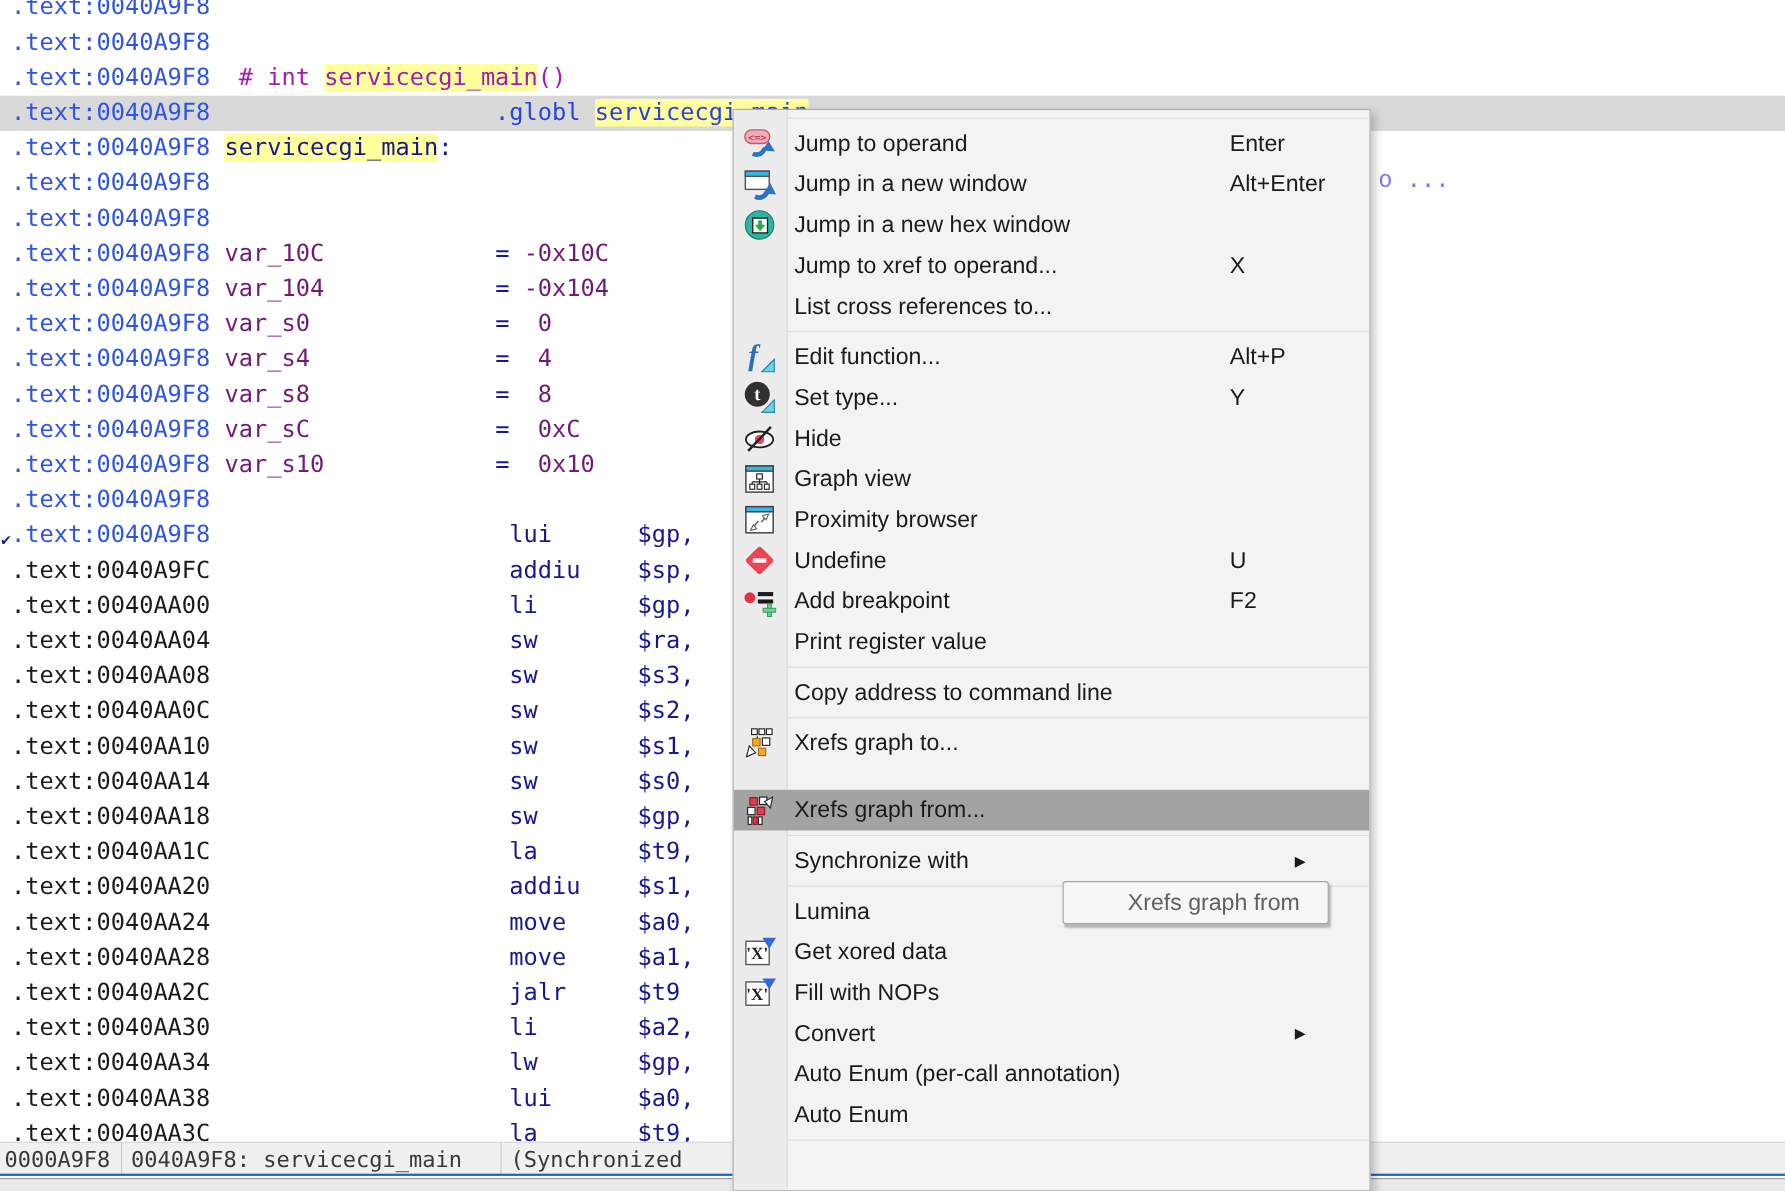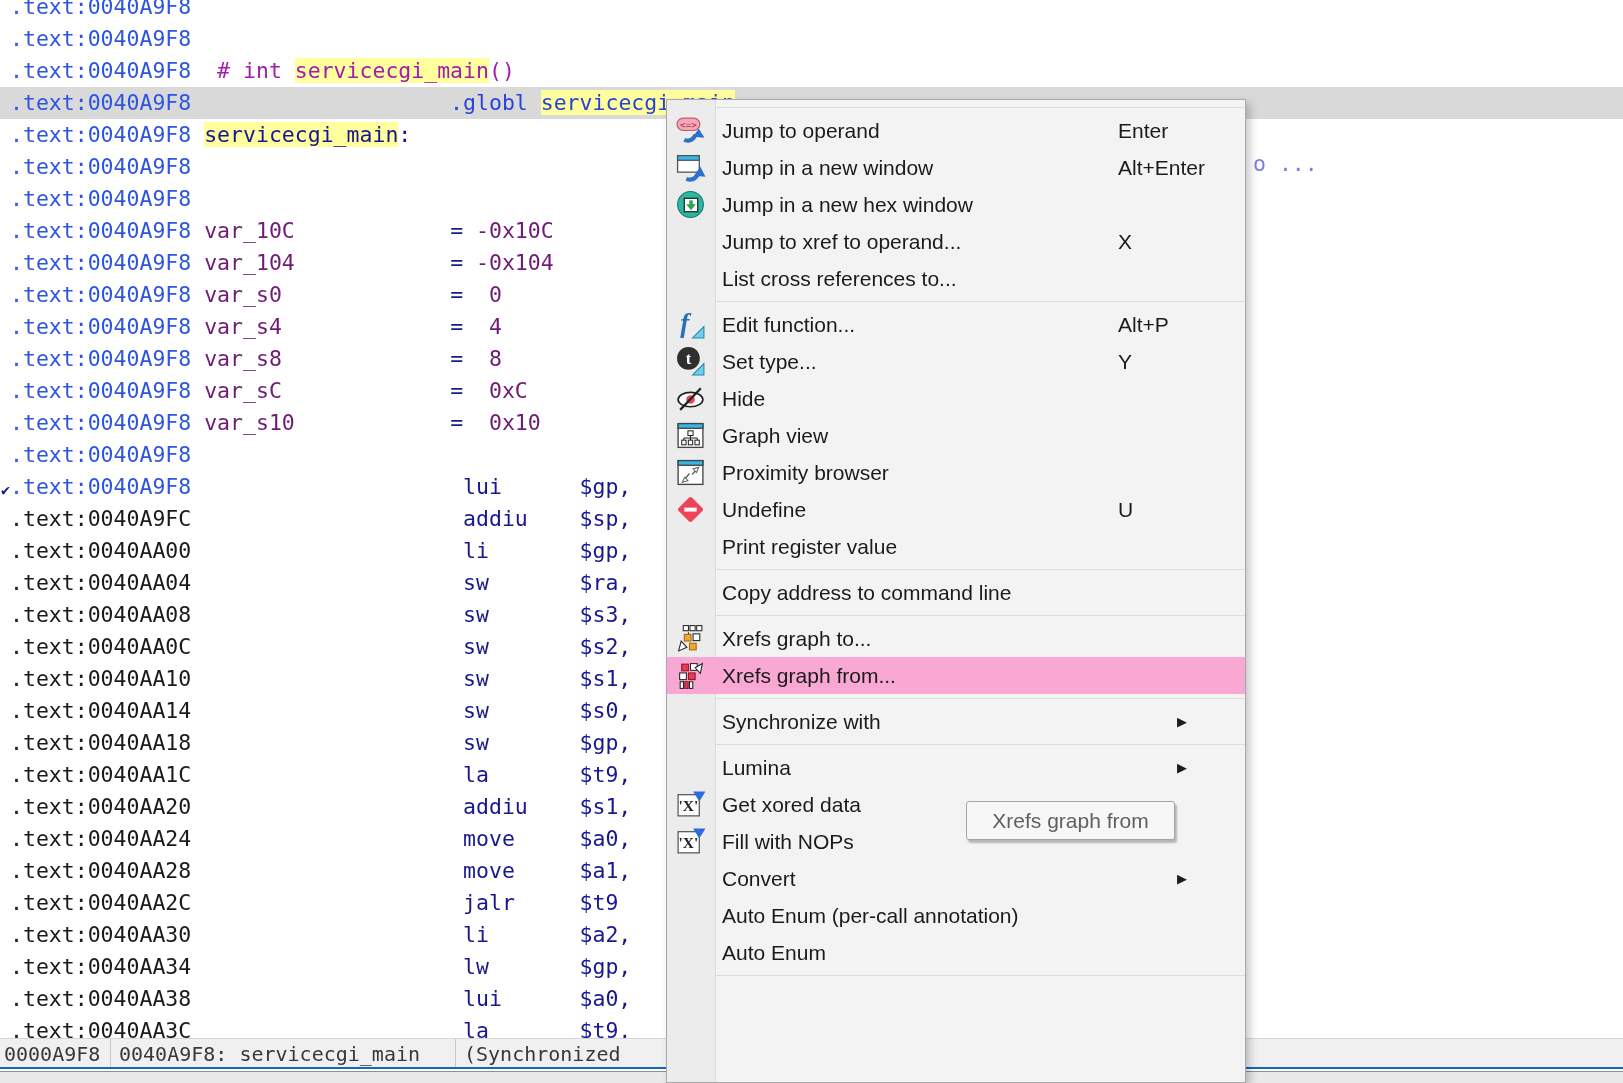--- a/index.html
+++ b/index.html
@@ -48,33 +48,33 @@
     position:absolute;left:666px;top:99px;width:580px;height:984px;
     background:#f3f3f3;border:1px solid #a9a9a9;box-sizing:border-box;
     box-shadow:4px 4px 8px rgba(0,0,0,0.22);
     padding-top:3px;z-index:10;overflow:hidden;
   }
   .menu-gutter{position:absolute;left:0;top:0;bottom:0;width:48px;background:#ececec;border-right:1px solid #dadada;z-index:0;}
   .menu-item{
     position:relative;z-index:1;height:37px;display:flex;align-items:center;
     padding-left:55px;font-size:21px;color:#1b1b1b;cursor:default;
   }
-  .menu-item.highlighted{background:#f9a8d4;}
+  .menu-item.highlighted{background:#a3a3a3;margin-top:24px;}
   .menu-icon{position:absolute;left:8px;top:3px;width:31px;height:31px;display:block;}
   .menu-icon svg{width:31px;height:31px;display:block;}
   .menu-shortcut{position:absolute;left:451px;}
   .menu-arrow{position:absolute;left:510px;font-size:13px;color:#1b1b1b;}
   .menu-sep{position:relative;z-index:1;height:1px;background:#dcdcdc;margin:4px 0 4px 49px;}
   
   .tooltip{
     position:absolute;left:966px;top:801px;width:207px;height:37px;z-index:20;
     background:#f7f7f7;border:1px solid #a5a5a5;border-radius:3px;
     box-shadow:2px 3px 2px rgba(0,0,0,0.25);
     display:flex;align-items:center;justify-content:center;
-    font-size:21px;color:#606060;white-space:nowrap;
+    font-size:21px;color:#606060;white-space:nowrap;padding-left:33px;
   }
 </style>
 </head>
 <body>
 
 <div class="disasm" id="disasm"><div class="dline"><span class="addr-blue">.text:0040A9F8</span></div><div class="dline"><span class="addr-blue">.text:0040A9F8</span></div><div class="dline"><span class="addr-blue">.text:0040A9F8</span><span class="plain">  </span><span class="comment"># int </span><span class="comment hl">servicecgi_main</span><span class="comment">()</span></div><div class="dline sel"><span class="addr-blue">.text:0040A9F8</span><span class="plain">                    </span><span class="blue">.globl </span><span class="blue hl">servicecgi_main</span></div><div class="dline"><span class="addr-blue">.text:0040A9F8</span><span class="plain"> </span><span class="navy hl">servicecgi_main</span><span class="navy">:</span></div><div class="dline"><span class="addr-blue">.text:0040A9F8</span></div><div class="dline"><span class="addr-blue">.text:0040A9F8</span></div><div class="dline"><span class="addr-blue">.text:0040A9F8</span><span class="plain"> </span><span class="green">var_10C</span><span class="plain">            </span><span class="navy">=</span><span class="plain"> </span><span class="green">-0x10C</span></div><div class="dline"><span class="addr-blue">.text:0040A9F8</span><span class="plain"> </span><span class="green">var_104</span><span class="plain">            </span><span class="navy">=</span><span class="plain"> </span><span class="green">-0x104</span></div><div class="dline"><span class="addr-blue">.text:0040A9F8</span><span class="plain"> </span><span class="green">var_s0</span><span class="plain">             </span><span class="navy">=</span><span class="plain">  </span><span class="green">0</span></div><div class="dline"><span class="addr-blue">.text:0040A9F8</span><span class="plain"> </span><span class="green">var_s4</span><span class="plain">             </span><span class="navy">=</span><span class="plain">  </span><span class="green">4</span></div><div class="dline"><span class="addr-blue">.text:0040A9F8</span><span class="plain"> </span><span class="green">var_s8</span><span class="plain">             </span><span class="navy">=</span><span class="plain">  </span><span class="green">8</span></div><div class="dline"><span class="addr-blue">.text:0040A9F8</span><span class="plain"> </span><span class="green">var_sC</span><span class="plain">             </span><span class="navy">=</span><span class="plain">  </span><span class="green">0xC</span></div><div class="dline"><span class="addr-blue">.text:0040A9F8</span><span class="plain"> </span><span class="green">var_s10</span><span class="plain">            </span><span class="navy">=</span><span class="plain">  </span><span class="green">0x10</span></div><div class="dline"><span class="addr-blue">.text:0040A9F8</span></div><div class="dline"><span class="chk">✔</span><span class="addr-blue">.text:0040A9F8</span><span class="navy">                     lui      $gp,</span></div><div class="dline"><span class="addr-black">.text:0040A9FC</span><span class="navy">                     addiu    $sp,</span></div><div class="dline"><span class="addr-black">.text:0040AA00</span><span class="navy">                     li       $gp,</span></div><div class="dline"><span class="addr-black">.text:0040AA04</span><span class="navy">                     sw       $ra,</span></div><div class="dline"><span class="addr-black">.text:0040AA08</span><span class="navy">                     sw       $s3,</span></div><div class="dline"><span class="addr-black">.text:0040AA0C</span><span class="navy">                     sw       $s2,</span></div><div class="dline"><span class="addr-black">.text:0040AA10</span><span class="navy">                     sw       $s1,</span></div><div class="dline"><span class="addr-black">.text:0040AA14</span><span class="navy">                     sw       $s0,</span></div><div class="dline"><span class="addr-black">.text:0040AA18</span><span class="navy">                     sw       $gp,</span></div><div class="dline"><span class="addr-black">.text:0040AA1C</span><span class="navy">                     la       $t9,</span></div><div class="dline"><span class="addr-black">.text:0040AA20</span><span class="navy">                     addiu    $s1,</span></div><div class="dline"><span class="addr-black">.text:0040AA24</span><span class="navy">                     move     $a0,</span></div><div class="dline"><span class="addr-black">.text:0040AA28</span><span class="navy">                     move     $a1,</span></div><div class="dline"><span class="addr-black">.text:0040AA2C</span><span class="navy">                     jalr     $t9</span></div><div class="dline"><span class="addr-black">.text:0040AA30</span><span class="navy">                     li       $a2,</span></div><div class="dline"><span class="addr-black">.text:0040AA34</span><span class="navy">                     lw       $gp,</span></div><div class="dline"><span class="addr-black">.text:0040AA38</span><span class="navy">                     lui      $a0,</span></div><div class="dline"><span class="addr-black">.text:0040AA3C</span><span class="navy">                     la       $t9,</span></div></div>
 
 <span class="xref-frag">o ...</span>
 
 <div class="bottom-strip"></div>
@@ -195,20 +195,33 @@
       <span class="menu-icon">
         <svg viewBox="0 0 30 30">
           <rect x="5.8" y="5.8" width="18.4" height="18.4" rx="2.5" transform="rotate(45 15 15)" fill="#ef4358"></rect>
           <rect x="9" y="13.2" width="12" height="3.8" fill="#fff"></rect>
         </svg>
       </span>
       <span class="menu-label">Undefine</span>
       <span class="menu-shortcut">U</span>
     </div>
     <div class="menu-item">
+      <span class="menu-icon">
+        <svg viewBox="0 0 30 30">
+          <circle cx="6.5" cy="12" r="4.8" fill="#e8304a"></circle>
+          <rect x="13.5" y="7" width="13.5" height="3.6" fill="#1a1a1a"></rect>
+          <rect x="13.5" y="13.5" width="13.5" height="3.6" fill="#1a1a1a"></rect>
+          <rect x="22" y="17.5" width="3.4" height="11" fill="#6fd098" stroke="#2f9e5f" stroke-width="0.9"></rect>
+          <rect x="18.2" y="21.3" width="11" height="3.4" fill="#6fd098" stroke="#2f9e5f" stroke-width="0.9"></rect>
+        </svg>
+      </span>
+      <span class="menu-label">Add breakpoint</span>
+      <span class="menu-shortcut">F2</span>
+    </div>
+    <div class="menu-item">
       <span class="menu-label">Print register value</span>
     </div>
     <div class="menu-sep"></div>
     <div class="menu-item">
       <span class="menu-label">Copy address to command line</span>
     </div>
     <div class="menu-sep"></div>
     <div class="menu-item">
       <span class="menu-icon">
         <svg viewBox="0 0 30 30">

